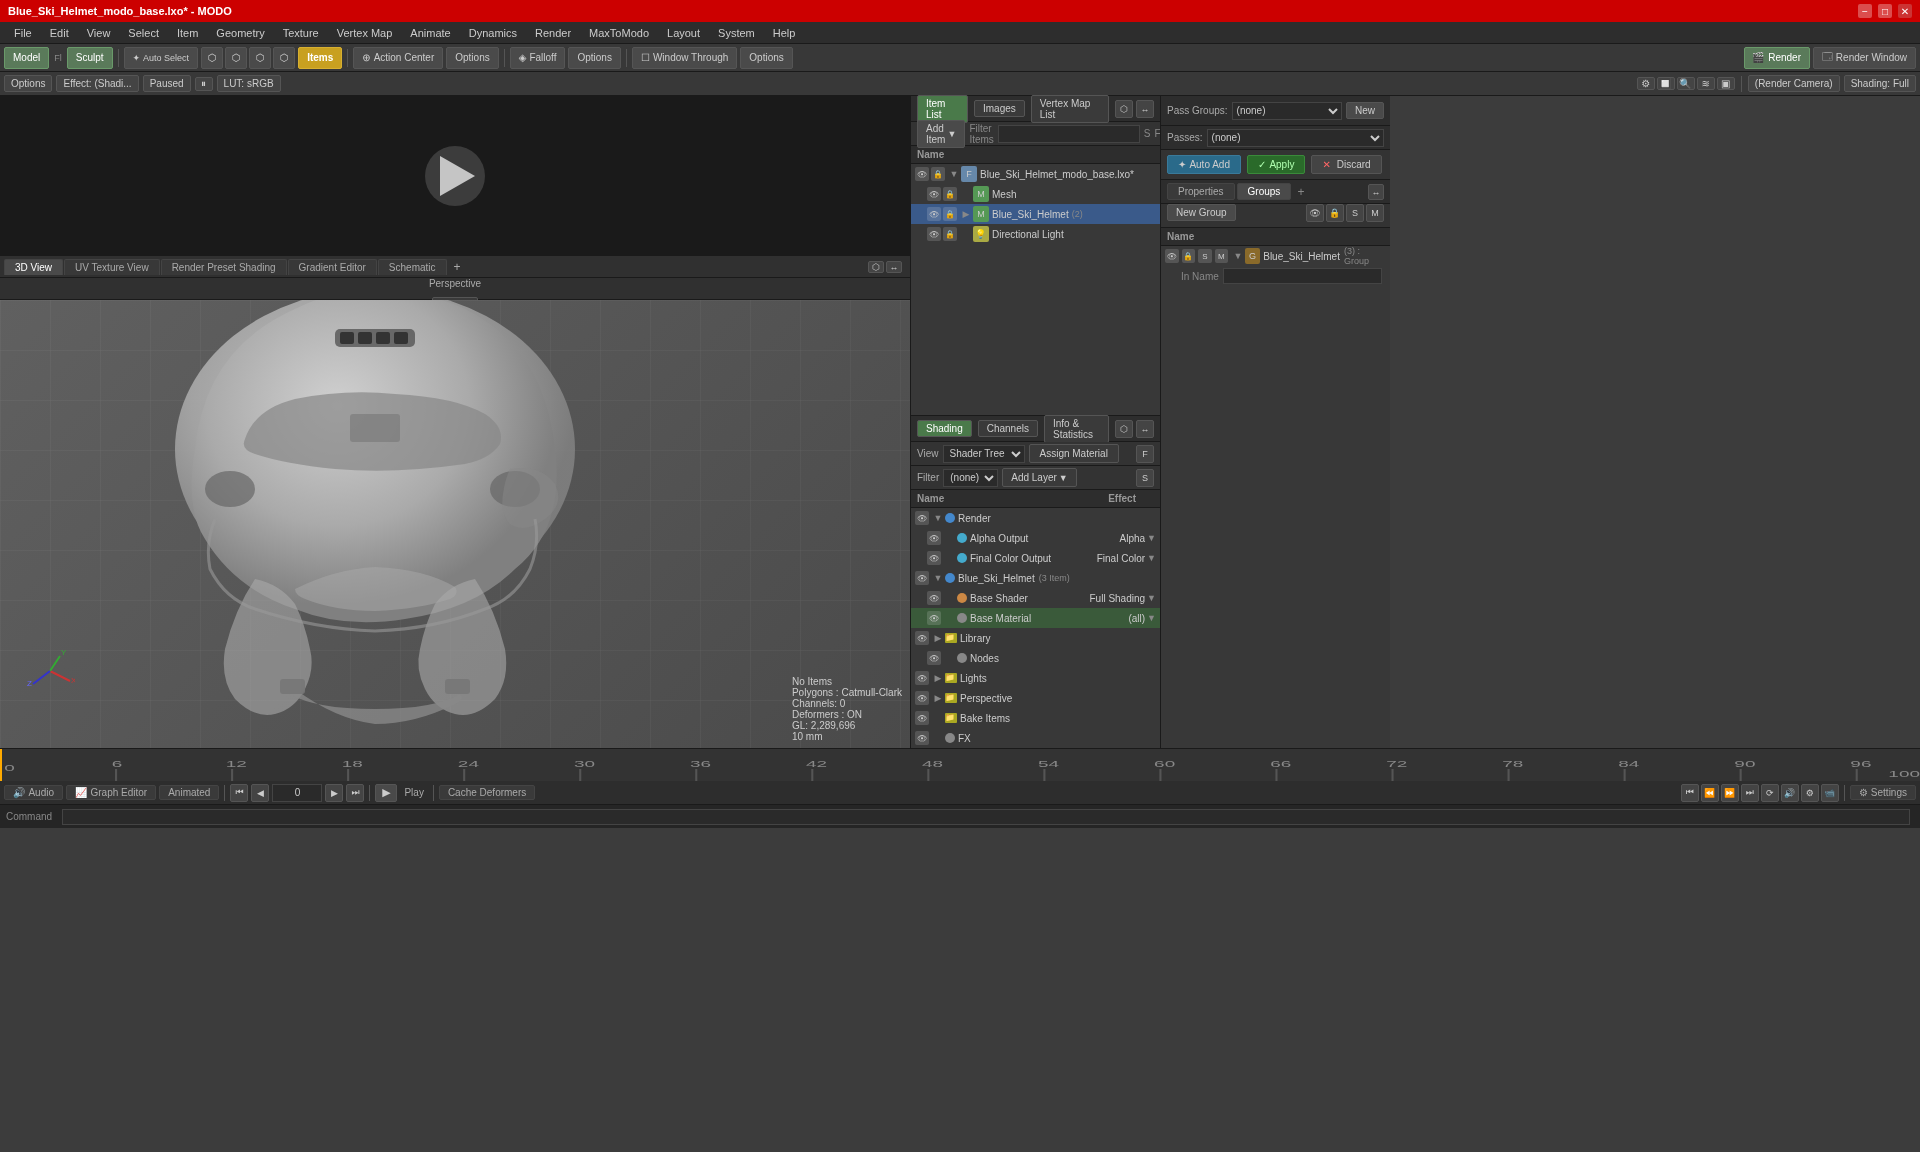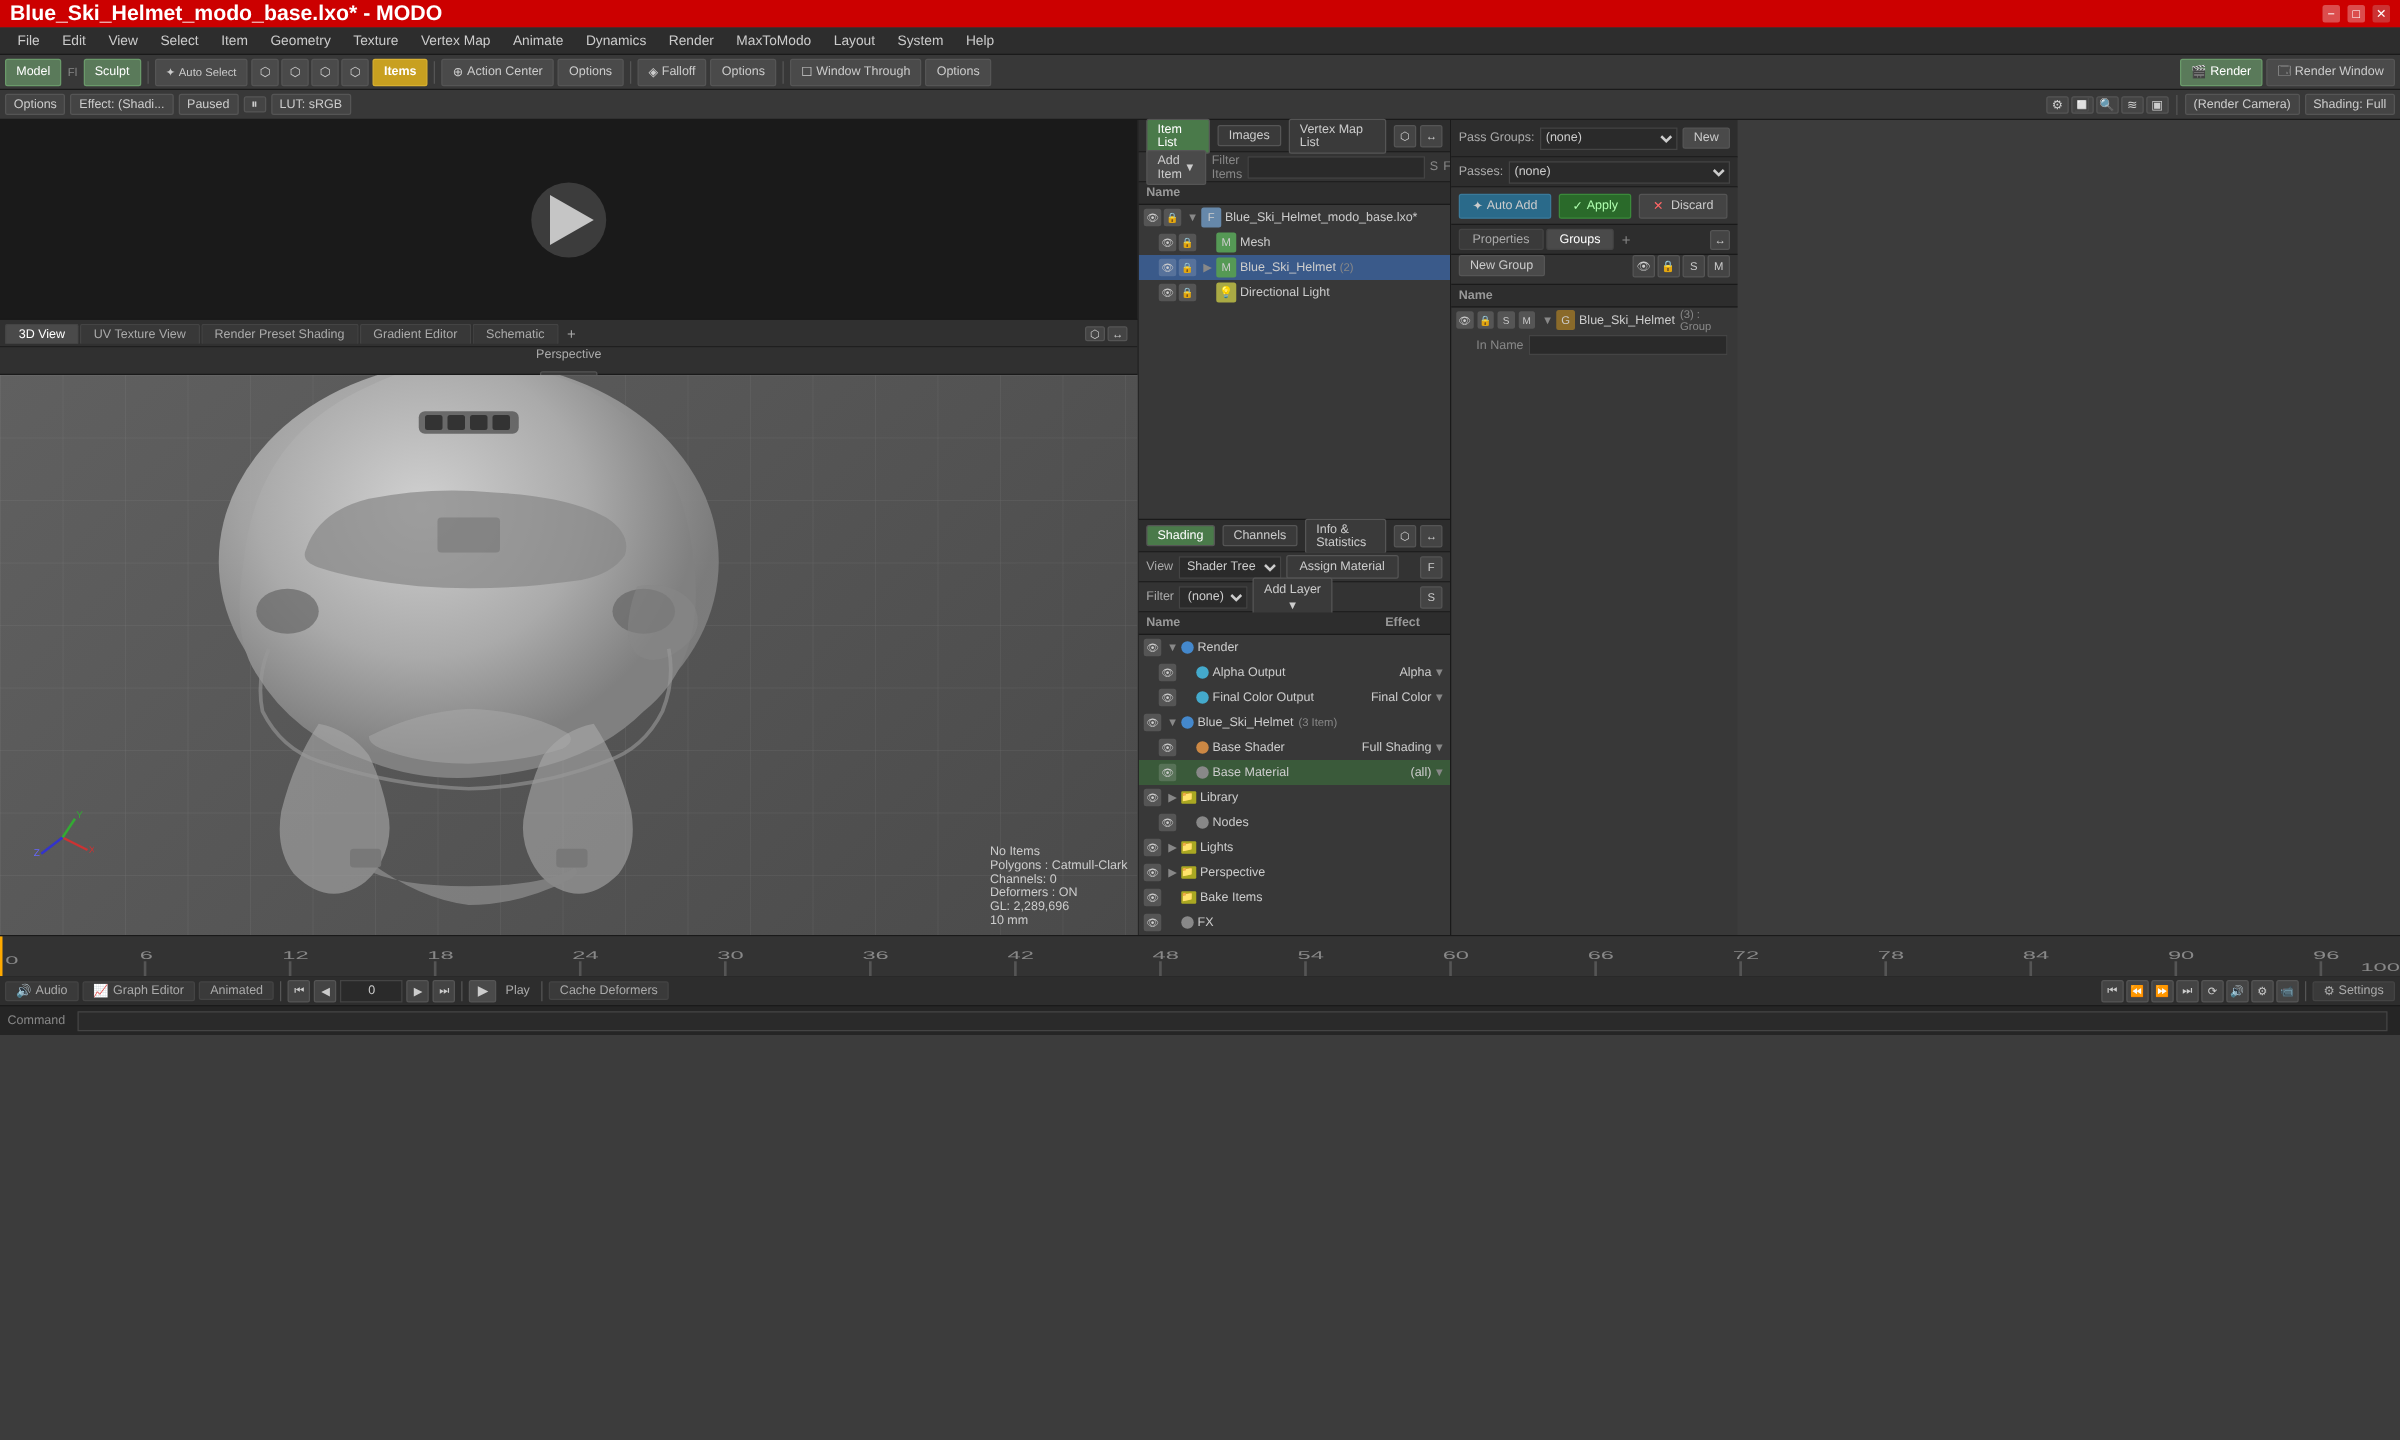--- a/index.html
+++ b/index.html
@@ -157,34 +157,34 @@
     ::-webkit-scrollbar-thumb { background: #555; border-radius: 2px; }
 
     
     .dot-blue { width: 10px; height: 10px; border-radius: 50%; background: #4488cc; display: inline-block; margin-right: 3px; }
     .dot-cyan { width: 10px; height: 10px; border-radius: 50%; background: #44aacc; display: inline-block; margin-right: 3px; }
     .dot-orange { width: 10px; height: 10px; border-radius: 50%; background: #cc8844; display: inline-block; margin-right: 3px; }
     .dot-gray { width: 10px; height: 10px; border-radius: 50%; background: #888; display: inline-block; margin-right: 3px; }
     .dot-folder { width: 12px; height: 10px; background: #aaa822; border-radius: 1px; display: inline-block; margin-right: 3px; font-size: 8px; }
 
     .assign-material-btn { padding: 3px 10px; background: #3a3a3a; border: 1px solid #555; font-size: 10px; color: #ccc; cursor: pointer; border-radius: 2px; }
-    .add-layer-btn { padding: 3px 8px; background: #3a3a3a; border: 1px solid #555; font-size: 10px; color: #ccc; cursor: pointer; border-radius: 2px; display: flex; align-items: center; gap: 2px; flex-direction: column; }
+    .add-layer-btn { padding: 3px 8px; background: #3a3a3a; border: 1px solid #555; font-size: 10px; color: #ccc; cursor: pointer; border-radius: 2px; display: flex; align-items: center; gap: 2px; }
 
     
     #right-area { display: flex; flex: 1; }
 
     .indent1 { padding-left: 16px; }
 
     #viewport-area { flex: 1; display: flex; flex-direction: column; }
   </style>
 </head>
 <body>
 
 <div id="titlebar">
-  <span style="font-size:17px; color:white; font-weight:bold;">Blue_Ski_Helmet_modo_base.lxo* - MODO</span>
+  <span style="font-size:11px; color:white; font-weight:bold;">Blue_Ski_Helmet_modo_base.lxo* - MODO</span>
   <div class="win-controls">
     <div class="win-btn">−</div>
     <div class="win-btn">□</div>
     <div class="win-btn" style="background:#cc3333;">✕</div>
   </div>
 </div>
 
 <div id="menubar">
   <div class="menu-item">File</div>
   <div class="menu-item">Edit</div>

